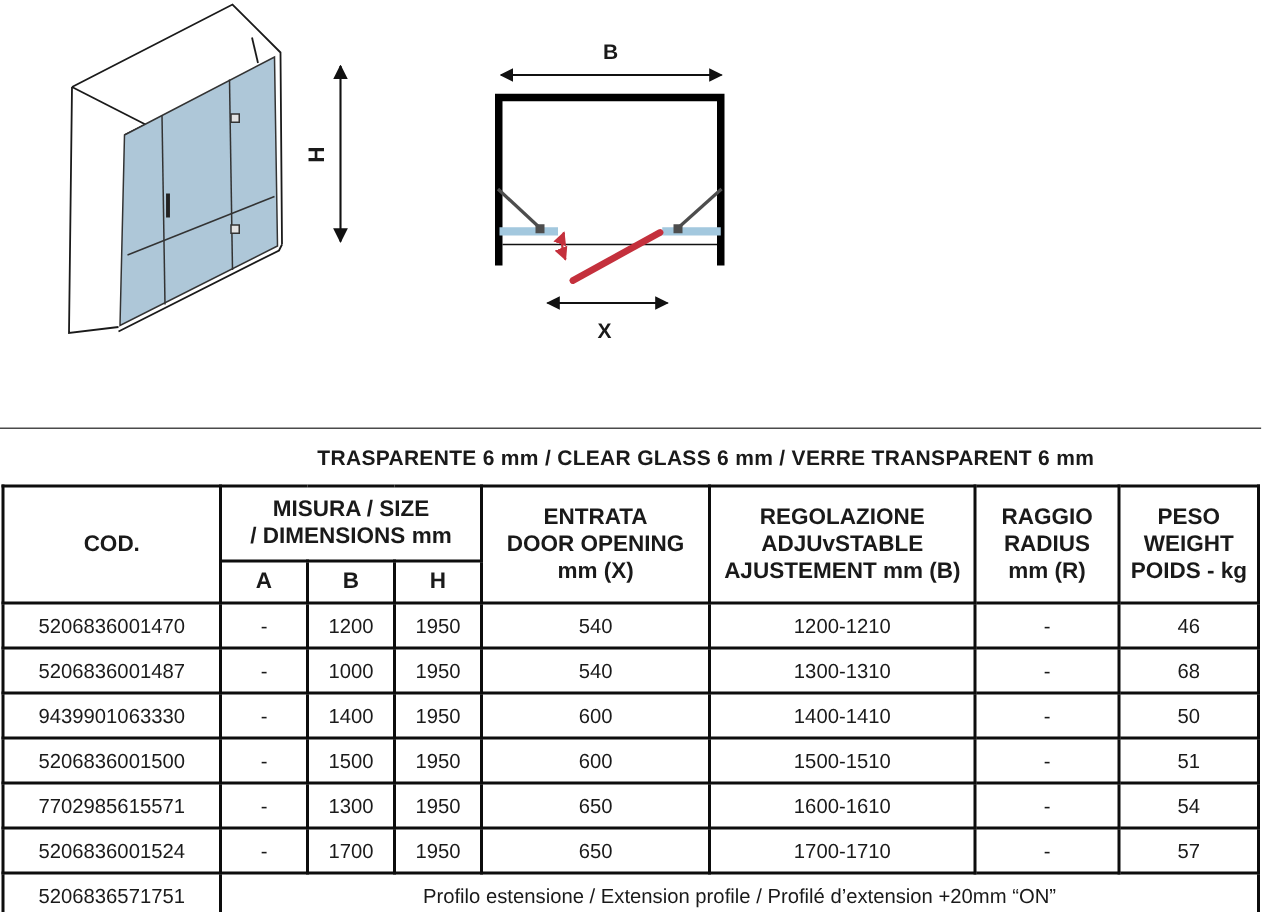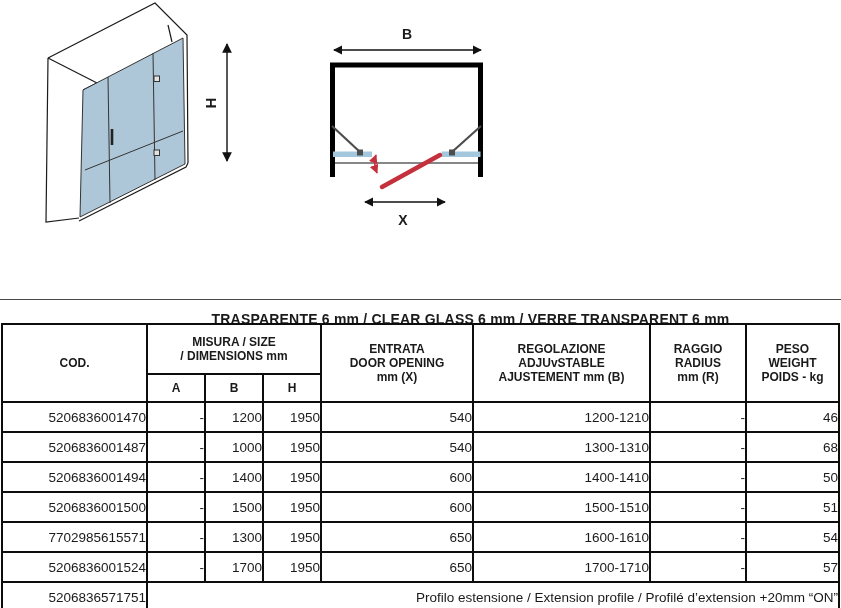--- a/index.html
+++ b/index.html
@@ -6,39 +6,39 @@
   .canvas{
     position:relative;width:841px;height:608px;background:#ffffff;
     font-family:"Liberation Sans", sans-serif;color:#1a1a1a;overflow:hidden;
   }
   
   .diagram-3d{position:absolute;left:30px;top:0;}
   .diagram-plan{position:absolute;left:300px;top:18px;}
   svg text{font-family:"Liberation Sans", sans-serif;}
   
   .title-band{
-    position:absolute;left:0;top:299px;width:841px;height:38px;
+    position:absolute;left:0;top:285px;width:841px;height:38px;
     border-top:1px solid #4a4a4a;box-sizing:border-box;
     display:flex;align-items:center;justify-content:center;
     padding-left:100px;
     font-size:14px;font-weight:bold;letter-spacing:.2px;white-space:nowrap;
   }
   
   table.spec{
     position:absolute;left:1px;top:323px;width:838px;
     border-collapse:collapse;table-layout:fixed;
   }
   table.spec th, table.spec td{
     border:2px solid #0d0d0d;text-align:center;vertical-align:middle;
     padding:0;overflow:hidden;
   }
   table.spec th{
-    font-size:12px;font-weight:bold;line-height:1.18;white-space:pre-line;
-  }
-  table.spec td{font-size:13.5px;height:28px;text-align:right;}
+    font-size:15px;font-weight:bold;line-height:1.18;white-space:pre-line;
+  }
+  table.spec td{font-size:13.5px;height:28px;}
   tr.hdr-top{height:50px;}
   tr.hdr-sub{height:28px;}
   tr.ext-row{height:30px;}
   td.note{text-align:left;padding-left:9px;white-space:nowrap;}
 </style>
 </head>
 <body>
 
 <div class="canvas">
 
@@ -167,21 +167,21 @@
         <td>5206836001487</td>
         <td>-</td>
         <td>1000</td>
         <td>1950</td>
         <td>540</td>
         <td>1300-1310</td>
         <td>-</td>
         <td>68</td>
       </tr>
       <tr>
-        <td>5206836001494</td>
+        <td>9439901063330</td>
         <td>-</td>
         <td>1400</td>
         <td>1950</td>
         <td>600</td>
         <td>1400-1410</td>
         <td>-</td>
         <td>50</td>
       </tr>
       <tr>
         <td>5206836001500</td>

